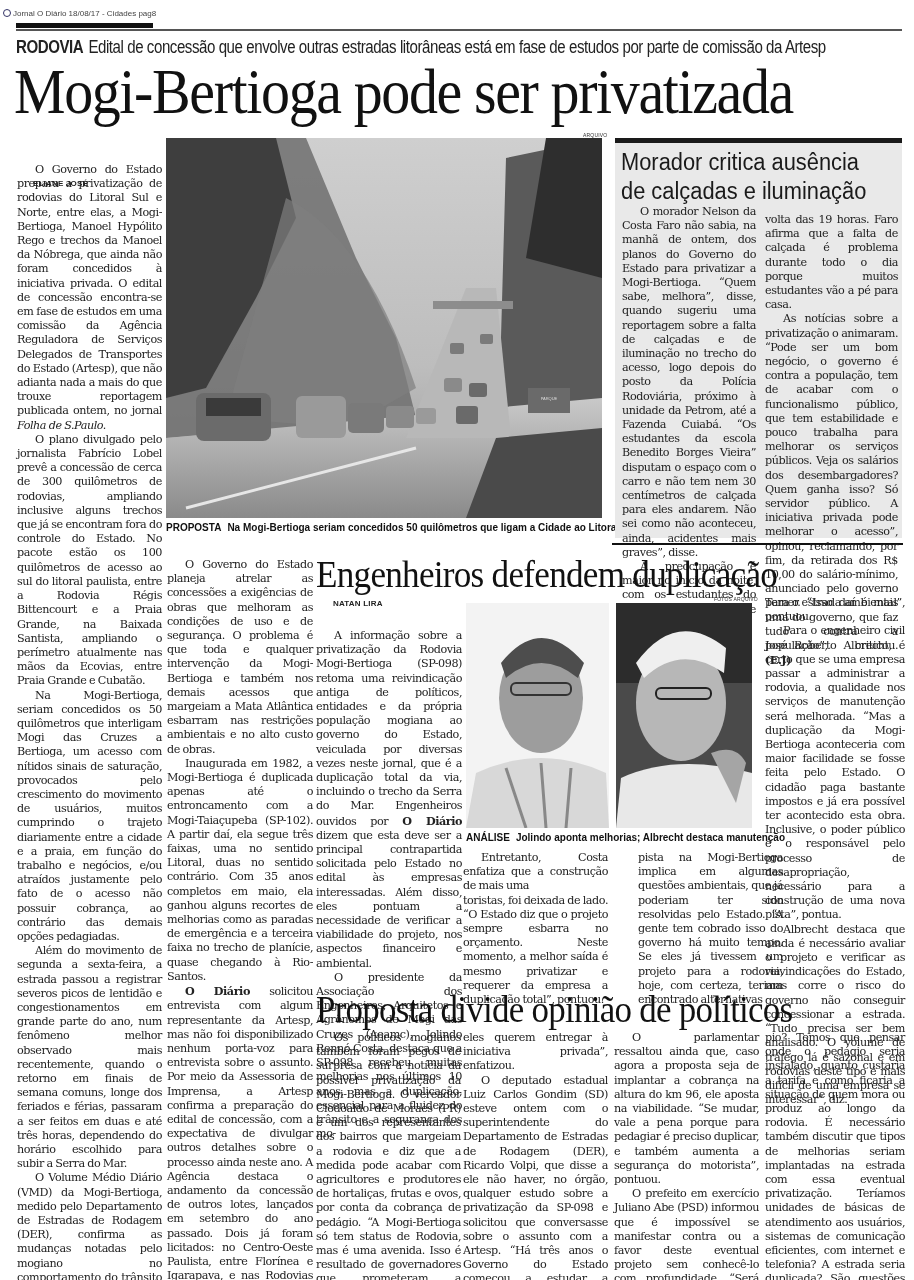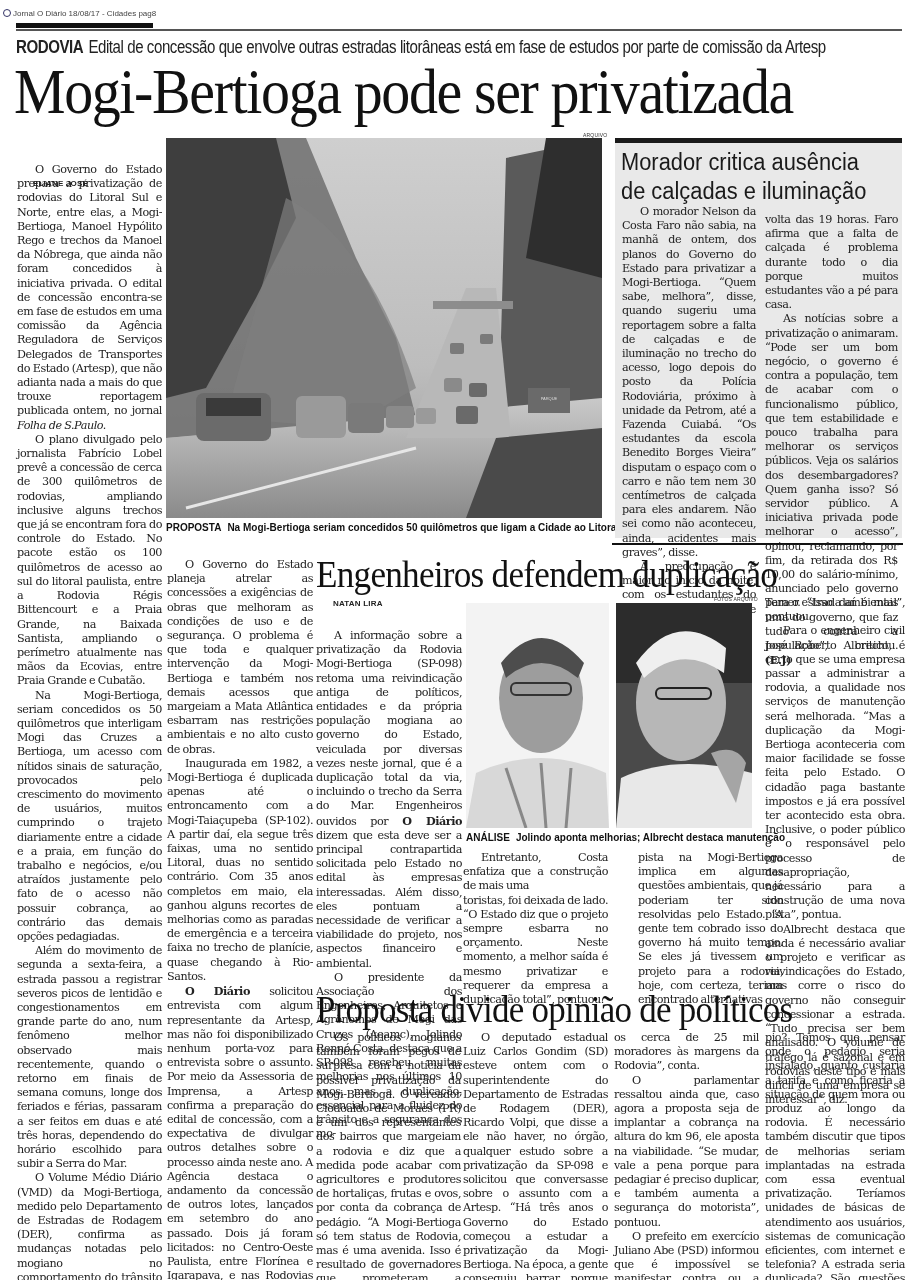--- a/index.html
+++ b/index.html
@@ -173,22 +173,22 @@
   <p>Para o engenheiro civil José Roberto Albrecht, é certo que se uma empresa passar a administrar a rodovia, a qualidade nos serviços de manutenção será melhorada. “Mas a duplicação da Mogi-Bertioga aconteceria com maior facilidade se fosse feita pelo Estado. O cidadão paga bastante impostos e já era possível ter acontecido esta obra. Inclusive, o poder público é o responsável pelo processo de desapropriação, necessário para a construção de uma nova pista”, pontua.</p>
   <p>Albrecht destaca que ainda é necessário avaliar o projeto e verificar as reivindicações do Estado, mas corre o risco do governo não conseguir concessionar a estrada. “Tudo precisa ser bem analisado. O volume de tráfego lá é sazonal e em rodovias deste tipo é mais difícil de uma empresa se interessar”, diz.</p>
 </div>
 
 <h2 class="abs sub-headline" style="left:316px; top:990px; transform:scaleX(0.92);">Proposta divide opinião de políticos</h2>
 
 <div class="col" style="left:316px; top:1031px; width:145px;">
   <p>Os políticos mogianos também foram pegos de surpresa com a notícia da possível privatização da Mogi-Bertioga. O vereador Clodoaldo de Moraes (PR) é um dos representantes dos bairros que margeiam a rodovia e diz que a medida pode acabar com agricultores e produtores de hortaliças, frutas e ovos, por conta da cobrança de pedágio. “A Mogi-Bertioga só tem status de Rodovia, mas é uma avenida. Isso é resultado de governadores que prometeram a duplicação durante a campanha eleitoral e depois deixaram cair no esquecimento. Agora, que a obra é mais do que necessária,</p>
 </div>
 <div class="col" style="left:463px; top:1031px; width:145px;">
+  <p style="text-indent:0">eles querem entregar à iniciativa privada”, enfatizou.</p>
   <p>O deputado estadual Luiz Carlos Gondim (SD) esteve ontem com o superintendente do Departamento de Estradas de Rodagem (DER), Ricardo Volpi, que disse a ele não haver, no órgão, qualquer estudo sobre a privatização da SP-098 e solicitou que conversasse sobre o assunto com a Artesp. “Há três anos o Governo do Estado começou a estudar a privatização da Mogi-Bertioga. Na época, a gente conseguiu barrar, porque não concordamos com a colocação de uma praça de pedágio antes do km 81, pois prejudica</p>
 </div>
 <div class="col" style="left:614px; top:1031px; width:145px;">
-  <p style="text-indent:0">os cerca de 25 mil moradores às margens da Rodovia”, conta.</p>
   <p>O parlamentar ressaltou ainda que, caso agora a proposta seja de implantar a cobrança na altura do km 96, ele aposta na viabilidade. “Se mudar, vale a pena porque para pedagiar é preciso duplicar, e também aumenta a segurança do motorista”, pontuou.</p>
   <p>O prefeito em exercício Juliano Abe (PSD) informou que é impossível se manifestar contra ou a favor deste eventual projeto sem conhecê-lo com profundidade. “Será que o custo-benefício desta proposta seria interessante para o Municí-</p>
 </div>
 <div class="col" style="left:765px; top:1031px; width:140px;">
   <p style="text-indent:0"><span>pio? Temos que pensar onde o pedágio seria instalado, quanto custaria a tarifa e como ficaria a situação de quem mora ou produz ao longo da rodovia. É necessário também discutir que tipos de melhorias seriam implantadas na estrada com essa eventual privatização. Teríamos unidades de básicas de atendimento aos usuários, sistemas de comunicação eficientes, com internet e telefonia? A estrada seria duplicada? São questões fundamentais que o Governo do Estado precisa discutir com a população antes de avançar ou não com a proposta”, enfatizou.</span> </p>
 </div>
 
 </body></html>

